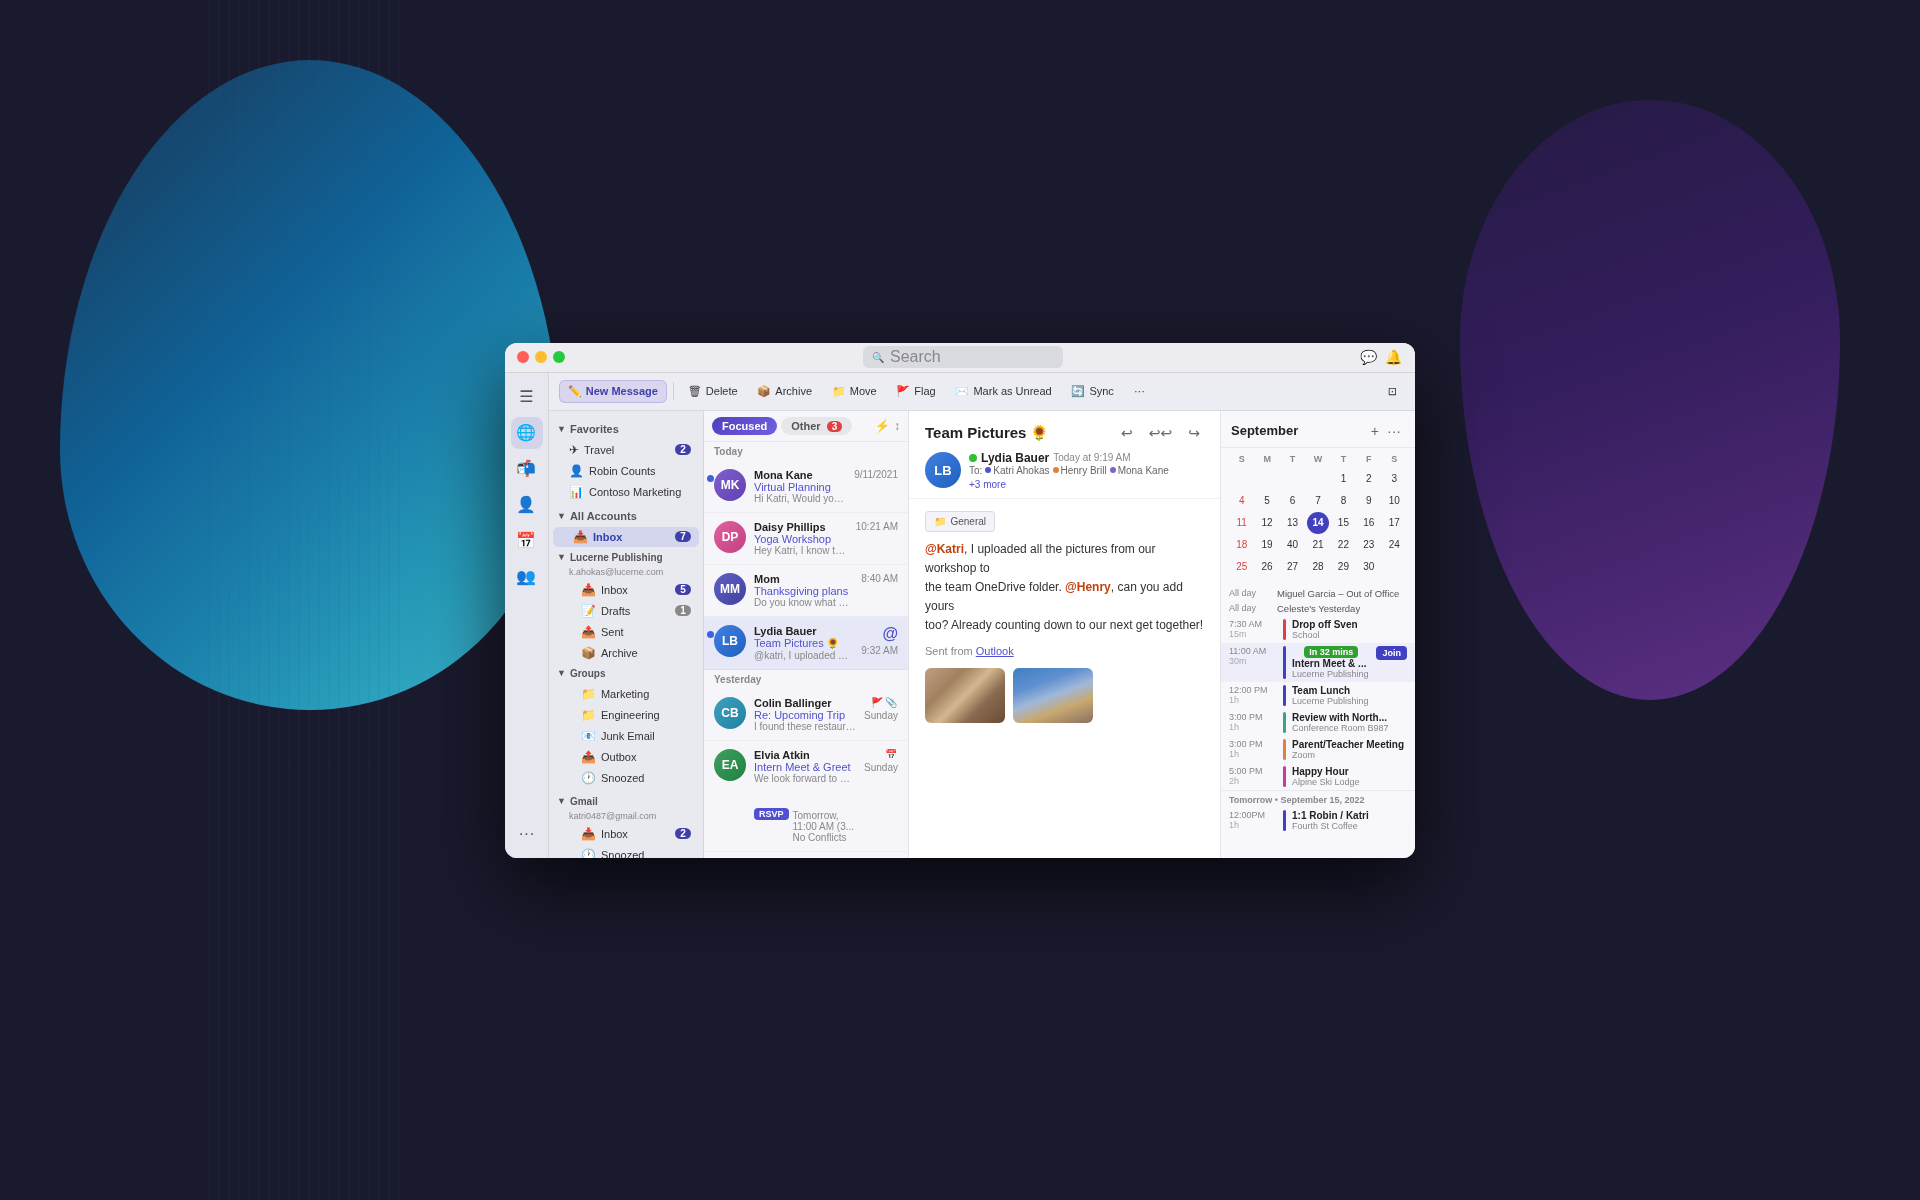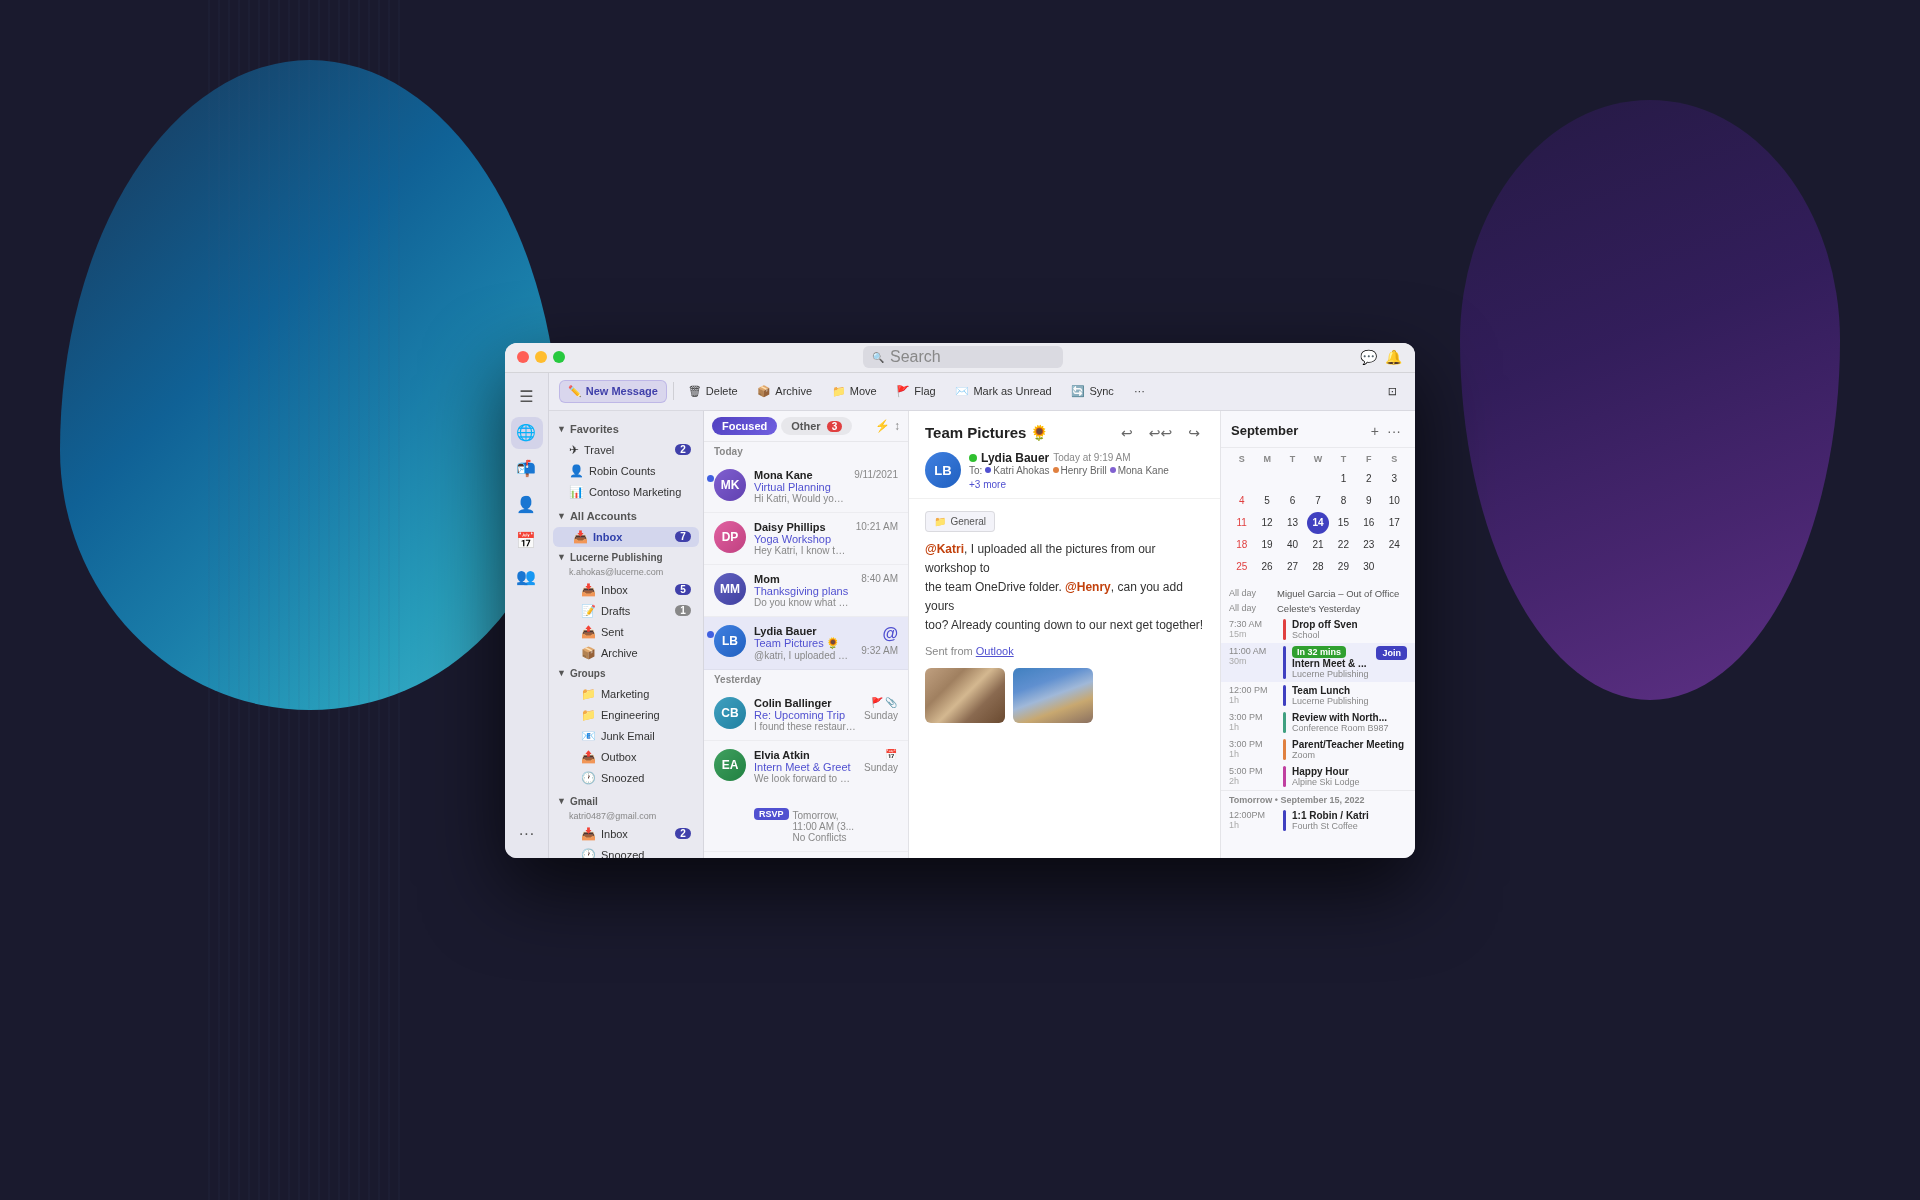--- a/index.html
+++ b/index.html
@@ -1151,21 +1151,21 @@
               </div>
             </div>
 
             <div class="cal-event-row highlighted">
               <div class="cal-time-col">
                 <div class="cal-time">11:00 AM</div>
                 <div class="cal-duration">30m</div>
               </div>
               <div class="cal-event-bar" style="background:#4040c0;"></div>
               <div class="cal-event-info">
-                <div style="display:flex;align-items:center;gap:4px;">
+                <div style="display:flex;align-items:center;gap:4px;justify-content:center;">
                   <span class="in-progress-badge">In 32 mins</span>
                 </div>
                 <div class="cal-event-title">Intern Meet &amp; ...</div>
                 <div class="cal-event-location">Lucerne Publishing</div>
               </div>
               <button class="join-btn">Join</button>
             </div>
 
             <div class="cal-event-row">
               <div class="cal-time-col">

